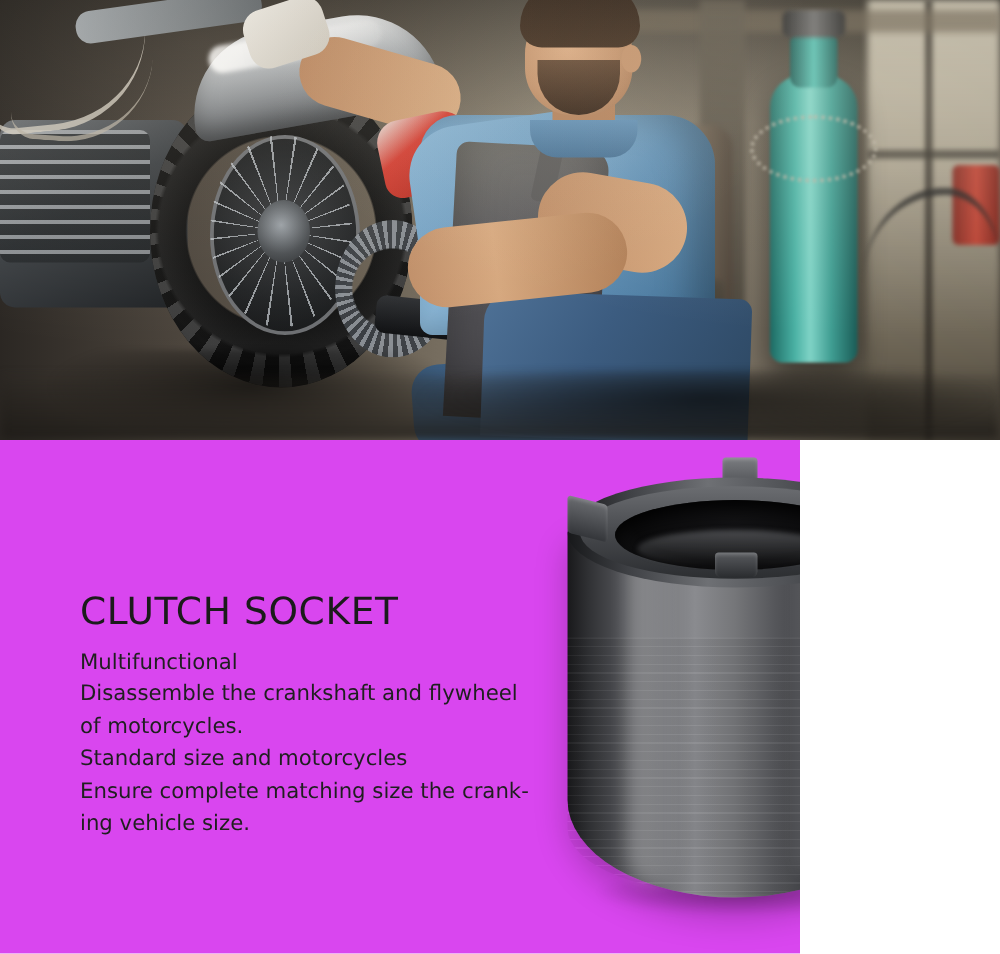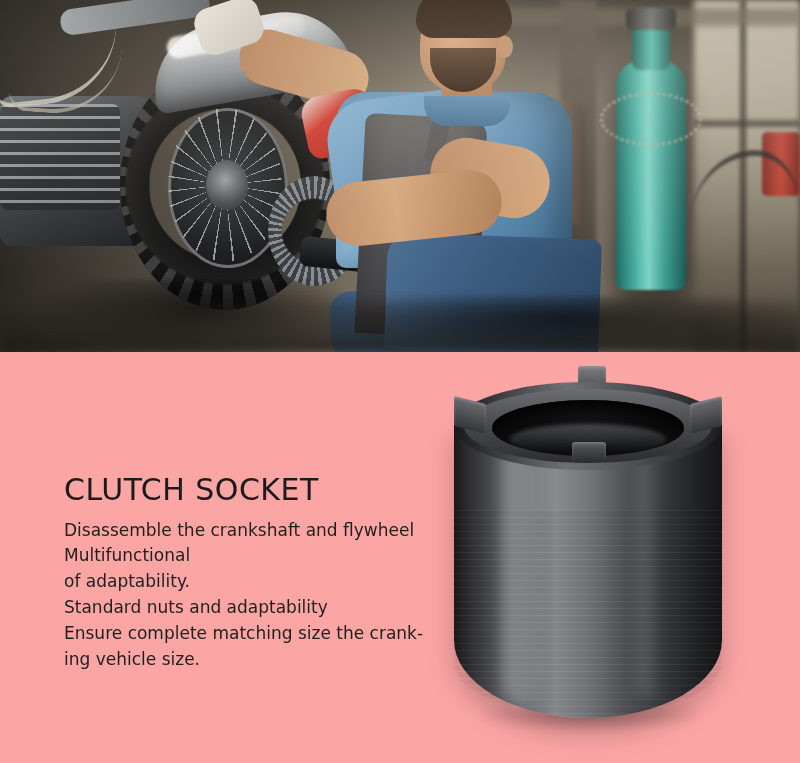--- a/index.html
+++ b/index.html
@@ -437,23 +437,23 @@
     background:
       radial-gradient(ellipse at 20% 10%, rgba(255,240,210,0.12), rgba(0,0,0,0) 55%),
       radial-gradient(ellipse at 90% 20%, rgba(255,245,220,0.18), rgba(0,0,0,0) 50%);
     pointer-events: none;
   }
 
   
   #product-band {
     position: absolute;
     left: 0; top: 352px;
-    width: 800px;
+    width: 640px;
     height: 411px;
-    background: #fca5a5;
+    background: #d946ef;
     overflow: hidden;
   }
 
   #copy-block {
     position: absolute;
     left: 64px;
     top: 122px;
     width: 400px;
   }
   #product-title {
@@ -640,24 +640,24 @@
     <div class="mc-shadow"></div>
     <div class="bg-beam2"></div>
     <div class="floor-shadow"></div>
     <div class="photo-grain"></div>
   </div>
 
   <div id="product-band">
 
     <div id="copy-block">
       <h1 id="product-title">CLUTCH SOCKET</h1>
+      <div class="feature-line">Multifunctional</div>
       <div class="feature-line">Disassemble the crankshaft and flywheel</div>
-      <div class="feature-line">Multifunctional</div>
-      <div class="feature-line">of adaptability.</div>
-      <div class="feature-line">Standard nuts and adaptability</div>
+      <div class="feature-line">of motorcycles.</div>
+      <div class="feature-line">Standard size and motorcycles</div>
       <div class="feature-line">Ensure complete matching size the crank-</div>
       <div class="feature-line">ing vehicle size.</div>
     </div>
 
     <div id="socket">
       <div class="sk-base-shadow"></div>
       <div class="sk-lug back"></div>
       <div class="sk-body"></div>
       <div class="sk-lathe"></div>
       <div class="sk-body-sheen"></div>

